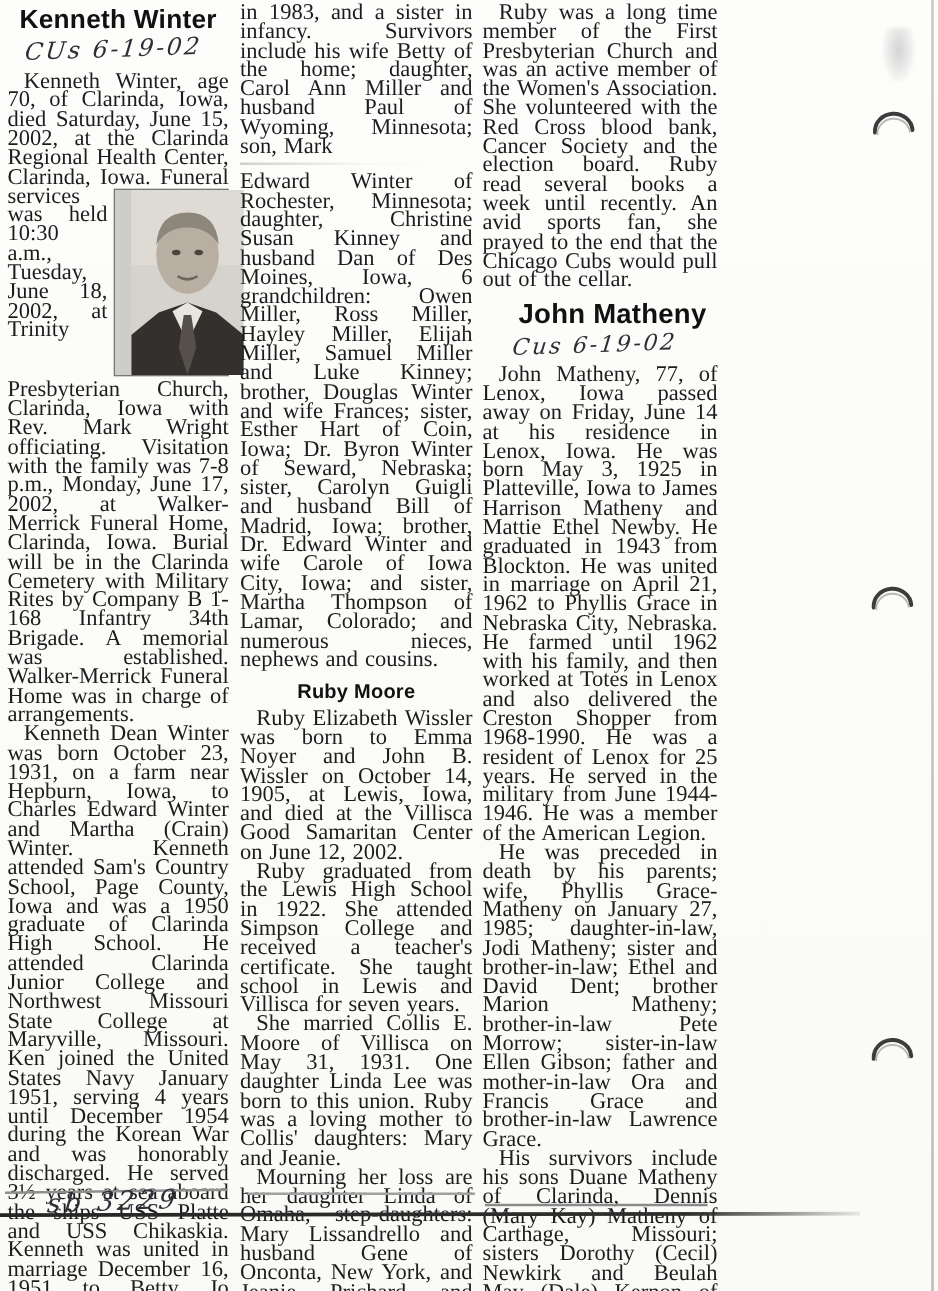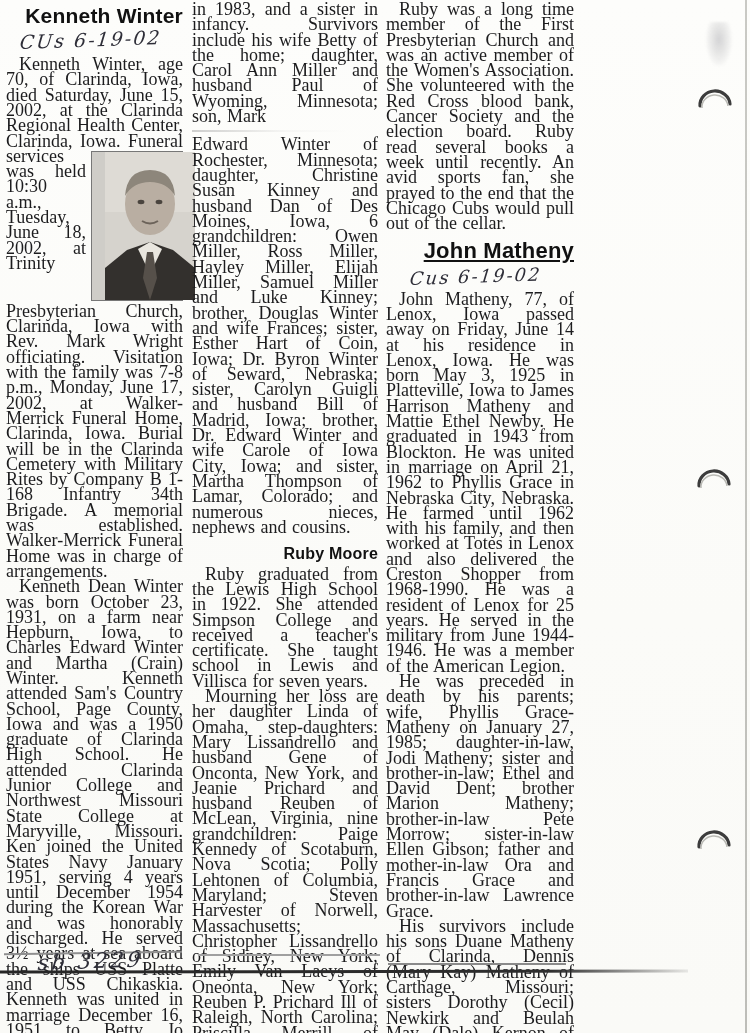--- a/index.html
+++ b/index.html
@@ -9,26 +9,26 @@
     font-family:"Liberation Serif", serif;
     color:#1c1c1e;
   }
   .scan-page{position:absolute;inset:0;background:linear-gradient(180deg,#fdfdfb 0%,#fbfbf8 60%,#fafaf7 100%);}
   .col{position:absolute;top:2px;}
   .col-1{left:6px;width:177px;}
   .col-2{left:192px;width:186px;}
   .col-3{left:386px;width:188px;}
   .obit-title{
     font-family:"Liberation Sans", sans-serif;
-    font-weight:bold;text-align:right;
+    font-weight:bold;text-align:center;
     font-size:21px;line-height:1.1;margin:2px 0 4px 0;color:#111;
     letter-spacing:.2px;
   }
   .obit-title.big{font-size:16px;margin-top:10px;}
-  .obit-title.left{text-align:right;padding-left:20px;font-size:22px;margin-top:8px;text-decoration:underline;}
+  .obit-title.left{text-align:center;padding-left:20px;font-size:22px;margin-top:8px;}
   .para{
     font-size:18px;line-height:15.3px;text-align:justify;margin:0;
     word-spacing:1px;
   }
   .indent{text-indent:13px;font-family:Liberation Serif, serif;}
   .handwriting{
     font-family:"DejaVu Serif", serif;font-style:italic;
     color:#2e2e38;transform:rotate(-2deg) skewX(-8deg);
     transform-origin:left center;
   }
@@ -87,21 +87,23 @@
     </div>
     <p class="para indent">Kenneth Dean Winter was born October 23, 1931, on a farm near Hepburn, Iowa, to Charles Edward Winter and Martha (Crain) Winter. Kenneth attended Sam's Country School, Page County, Iowa and was a 1950 graduate of Clarinda High School. He attended Clarinda Junior College and Northwest Missouri State College at Maryville, Missouri. Ken joined the United States Navy January 1951, serving 4 years until December 1954 during the Korean War and was honorably discharged. He served 3½ years at sea aboard the ships USS Platte and USS Chikaskia. Kenneth was united in marriage December 16, 1951 to Betty Jo Cooper, who survives. In 1958, he was employed at Iowa Power and Light Company from 1958 until January 1, 1992, when he retired. Kenneth was an active member of the Trinity Presbyterian Church and had served as an elder. He had also served as a board member at the Nodaway Valley Museum. Kenneth had been very active in 4-H as a youth.  His favorite hobbies included golf, playing cribbage, traveling, bicycling, and he had bicycled in Europe and had ridden on RAGBRAI for several years.</p>
 
   </div>
 
   <div class="col col-2">
     <p class="para">in 1983, and a sister in infancy. Survivors include his wife Betty of the home; daughter, Carol Ann Miller and husband Paul of Wyoming, Minnesota; son, Mark</p>
     <div class="seam"></div>
     <p class="para">Edward Winter of Rochester, Minnesota; daughter, Christine Susan Kinney and husband Dan of Des Moines, Iowa, 6 grandchildren: Owen Miller, Ross Miller, Hayley Miller, Elijah Miller, Samuel Miller and Luke Kinney; brother, Douglas Winter and wife Frances; sister, Esther Hart of Coin, Iowa; Dr. Byron Winter of Seward, Nebraska; sister, Carolyn Guigli and husband Bill of Madrid, Iowa; brother, Dr. Edward Winter and wife Carole of Iowa City, Iowa; and sister, Martha Thompson of Lamar, Colorado; and numerous nieces, nephews and cousins.</p>
     <h1 class="obit-title big">Ruby Moore</h1>
+    <p class="para indent">Ruby Elizabeth Wissler was born to Emma Noyer and John B. Wissler on October 14, 1905, at Lewis, Iowa, and died at the Villisca Good Samaritan Center on June 12, 2002.</p>
     <p class="para indent">Ruby graduated from the Lewis High School in 1922. She attended Simpson College and received a teacher's certificate. She taught school in Lewis and Villisca for seven years.</p>
+    <p class="para indent">She married Collis E. Moore of Villisca on May 31, 1931. One daughter Linda Lee was born to this union. Ruby was a loving mother to Collis' daughters: Mary and Jeanie.</p>
     <p class="para indent">Mourning her loss are her daughter Linda of Omaha, step-daughters: Mary Lissandrello and husband Gene of Onconta, New York, and Jeanie Prichard and husband Reuben of McLean, Virginia, nine grandchildren: Paige Kennedy of Scotaburn, Nova Scotia; Polly Lehtonen of Columbia, Maryland; Steven Harvester of Norwell, Massachusetts; Christopher Lissandrello of Sidney, New York; Emily Van Laeys of Oneonta, New York; Reuben P. Prichard Ill of Raleigh, North Carolina; Priscilla Merrill of Northwood, New Hampshire; Richard P. Prichard of Falls Church, Virginia and Alyssa</p>
   </div>
 
   <div class="col col-3">
     <p class="para indent">Ruby was a long time member of the First Presbyterian Church and was an active member of the Women's Association. She volunteered with the Red Cross blood bank, Cancer Society and the election board. Ruby read several books a week until recently. An avid sports fan, she prayed to the end that the Chicago Cubs would pull out of the cellar.</p>
     <h1 class="obit-title left">John Matheny</h1>
     <div class="handwriting hw-date-3">Cus 6-19-02</div>
     <p class="para indent">John Matheny, 77, of Lenox, Iowa passed away on Friday, June 14 at his residence in Lenox, Iowa. He was born May 3, 1925 in Platteville, Iowa to James Harrison Matheny and Mattie Ethel Newby. He graduated in 1943 from Blockton. He was united in marriage on April 21, 1962 to Phyllis Grace in Nebraska City, Nebraska. He farmed until 1962 with his family, and then worked at Totes in Lenox and also delivered the Creston Shopper from 1968-1990. He was a resident of Lenox for 25 years. He served in the military from June 1944-1946. He was a member of the American Legion.</p>
     <p class="para indent">He was preceded in death by his parents; wife, Phyllis Grace-Matheny on January 27, 1985; daughter-in-law, Jodi Matheny; sister and brother-in-law; Ethel and David Dent; brother Marion Matheny; brother-in-law Pete Morrow; sister-in-law Ellen Gibson; father and mother-in-law Ora and Francis Grace and brother-in-law Lawrence Grace.</p>
     <p class="para indent">His survivors include his sons Duane Matheny of Clarinda, Dennis (Mary Kay) Matheny of Carthage, Missouri; sisters Dorothy (Cecil) Newkirk and Beulah May (Dale) Kernon of Bedford, Iowa; sisters-in-law Jeanette Morrow and Debbie (John) Tillman of Lenox and Lois Grace of Diagonal and six grandchildren.</p>

